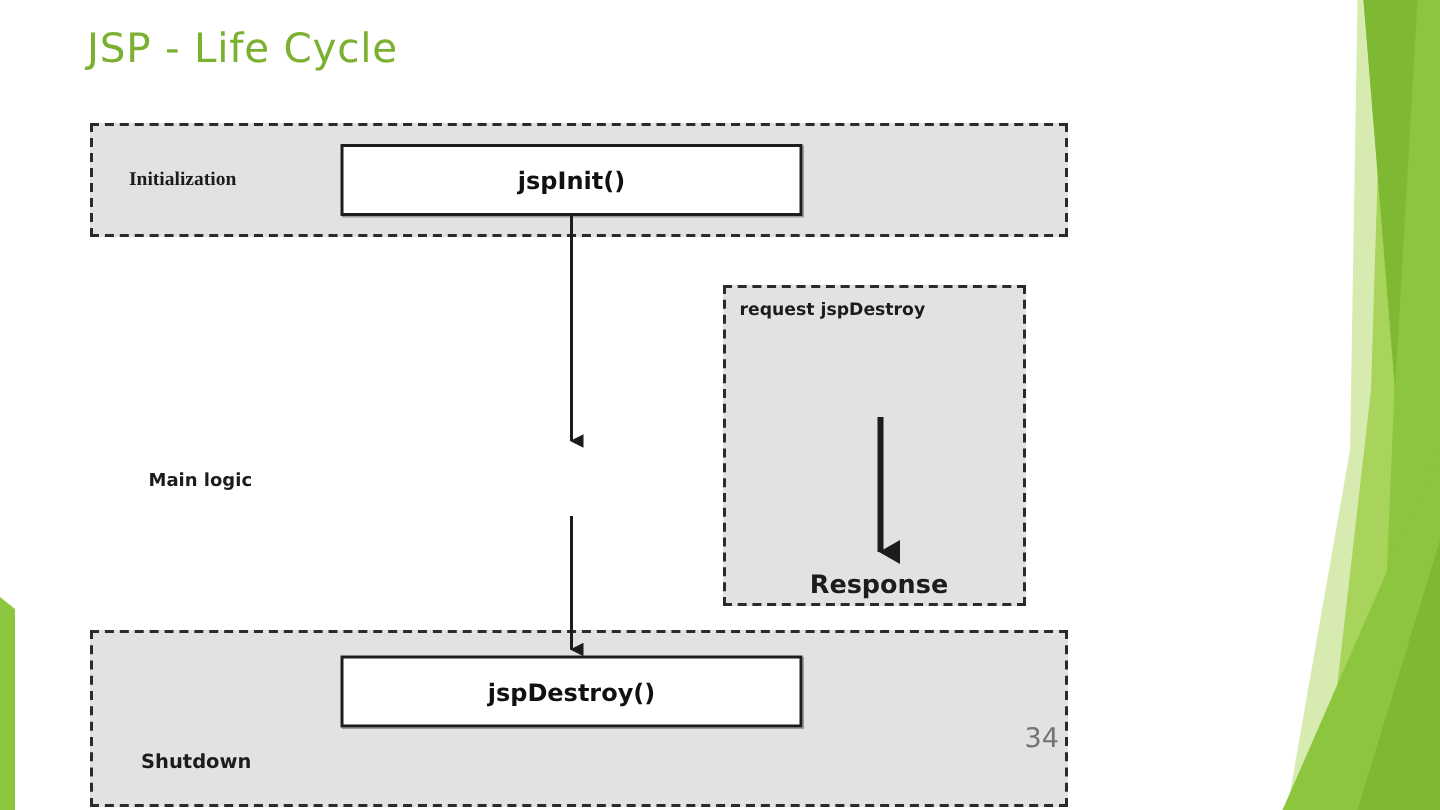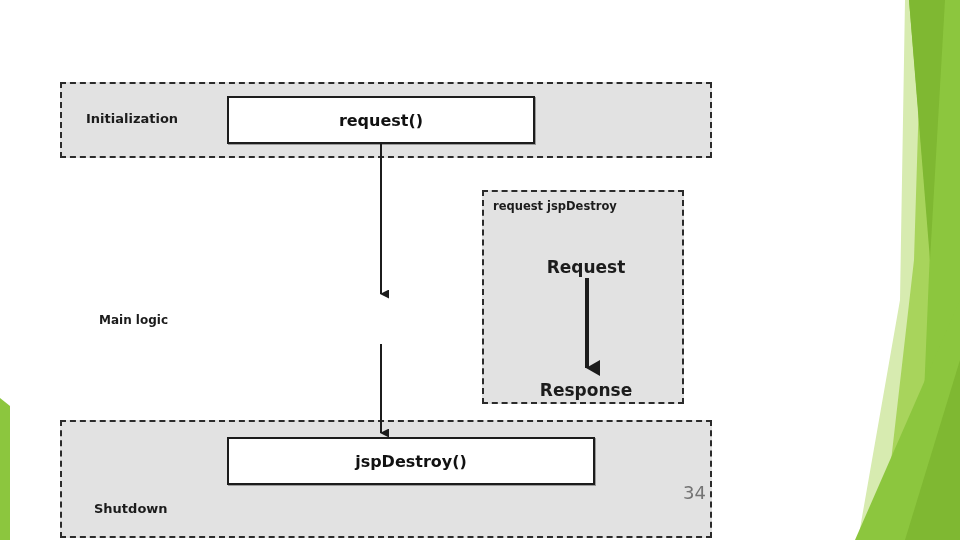--- a/index.html
+++ b/index.html
@@ -121,39 +121,39 @@
     <polygon points="909,0 960,0 960,540 918,540 930,250" fill="#8cc63e"></polygon>
 
     <polygon points="909,0 945,0 930,260" fill="#7fb832"></polygon>
 
     <polygon points="960,300 960,540 855,540" fill="#8cc63e"></polygon>
     <polygon points="960,360 960,540 905,540" fill="#7fb832"></polygon>
 
     <polygon points="0,398 10,406 10,540 0,540" fill="#8cc63e"></polygon>
   </svg>
 
+  <div id="slide-title">JSP - Life Cycle</div>
 
   <div id="diagram">
 
     <div class="band" style="left:0px; top:0px; width:652px; height:76px;"></div>
-    <div class="band-label" style="left:26px; top:29px; font-size:13px;">Initialization</div>
+    <div class="band-label" style="left:26px; top:29px; font-size:13px;font-family:Liberation Serif, serif;">Initialization</div>
     <div class="method-box" style="left:167px; top:14px; width:308px; height:48px;">
-      <span>request()</span>
+      <span>jspInit()</span>
     </div>
 
     <div class="band" style="left:422px; top:108px; width:202px; height:214px;"></div>
     <div class="band-label" style="left:433px; top:117px; font-size:11.5px;">request jspDestroy</div>
-    <div class="node-label" style="left:466px; top:175px; width:120px;">Request</div>
     <div class="node-label" style="left:466px; top:298px; width:120px;">Response</div>
 
     <div class="band-label" style="left:39px; top:231px; font-size:12px;">Main logic</div>
 
     <div class="band" style="left:0px; top:338px; width:652px; height:118px;"></div>
     <div class="band-label" style="left:34px; top:381px; font-size:13px;margin-top:38px;">Shutdown</div>
-    <div class="method-box" style="left:167px; top:355px; width:368px; height:48px;">
+    <div class="method-box" style="left:167px; top:355px; width:308px; height:48px;">
       <span>jspDestroy()</span>
     </div>
 
     <div class="page-number" style="left:623px; top:400px;">34</div>
 
     <svg class="arrow-layer" viewBox="0 0 652 456">
       <defs>
         <marker id="ah-thin" markerWidth="9" markerHeight="9" refX="4.5" refY="8" orient="auto" markerUnits="userSpaceOnUse">
           <path d="M0,0 L4.5,9 L9,0 Z" fill="#1c1c1c"></path>
         </marker>

